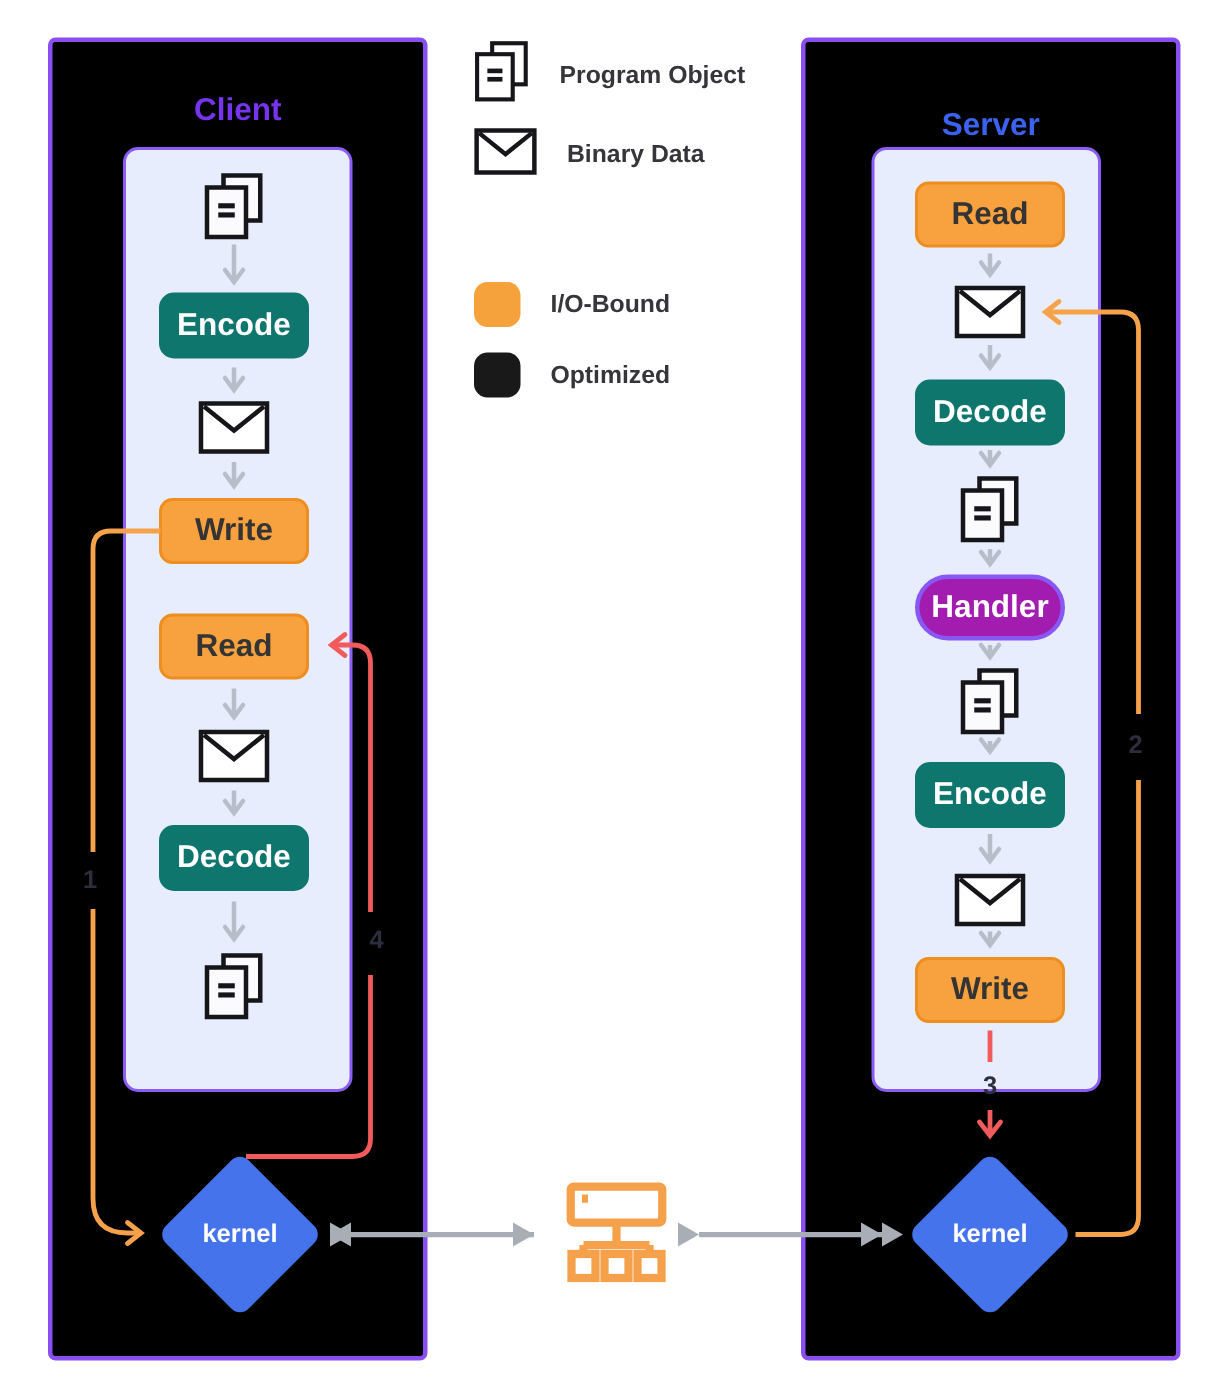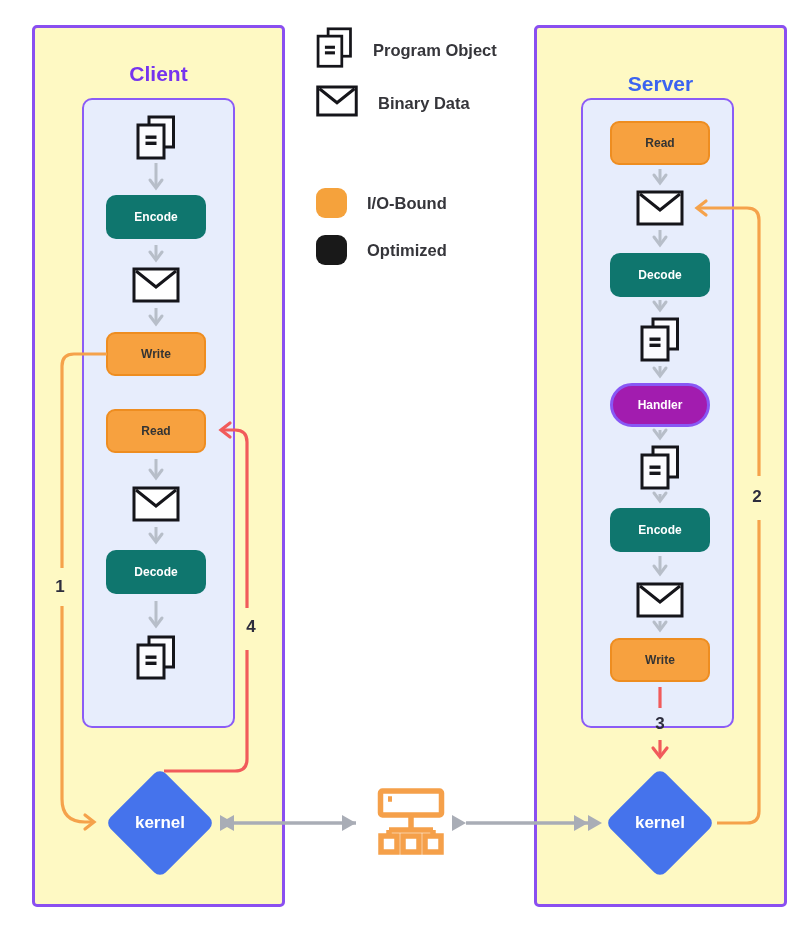--- a/index.html
+++ b/index.html
@@ -1,27 +1,27 @@
 <!DOCTYPE html>
 <html><head>
 <meta charset="utf-8">
 <style>
   html,body{margin:0;padding:0;background:#ffffff;font-family:"Liberation Sans",sans-serif;}
   .canvas{position:relative;width:805px;height:926px;background:#ffffff;overflow:hidden;}
 
   
-  .panel{position:absolute;background:#fef9c3;border:3px solid #8a4ff0;border-radius:5px;box-sizing:border-box;}
+  .panel{position:absolute;background:#000000;border:3px solid #8a4ff0;border-radius:5px;box-sizing:border-box;}
   .panel-title{position:absolute;top:34px;left:0;width:100%;text-align:center;font-size:21px;font-weight:bold;}
   .client-title{color:#7634ee;}
   .server-title{color:#3b63f0;margin-top:10px;}
   .inner-box{position:absolute;background:#e7edfc;border:2.5px solid #8b5cf6;border-radius:10px;box-sizing:border-box;}
 
   
   .node{position:absolute;width:100px;height:44px;display:flex;align-items:center;justify-content:center;
-        font-size:12px;font-weight:bold;box-sizing:border-box;z-index:3;}
+        font-size:21px;font-weight:bold;box-sizing:border-box;z-index:3;}
   .node-black{background:#0f766e;color:#ffffff;border-radius:10px;}
   .node-orange{background:#f7a13f;border:2px solid #ee8d20;color:#343434;border-radius:9px;}
   .node-handler{background:#a21caf;border:3px solid #8858f5;color:#ffffff;border-radius:22px;}
 
   
   .diamond-wrap{position:absolute;width:110px;height:110px;z-index:3;}
   .diamond{position:absolute;left:16px;top:16px;width:78px;height:78px;background:#4573ec;border-radius:8px;transform:rotate(45deg);}
   .diamond-label{position:absolute;left:0;top:0;width:100%;height:100%;display:flex;align-items:center;justify-content:center;
                  color:#ffffff;font-weight:bold;font-size:17px;}
 

